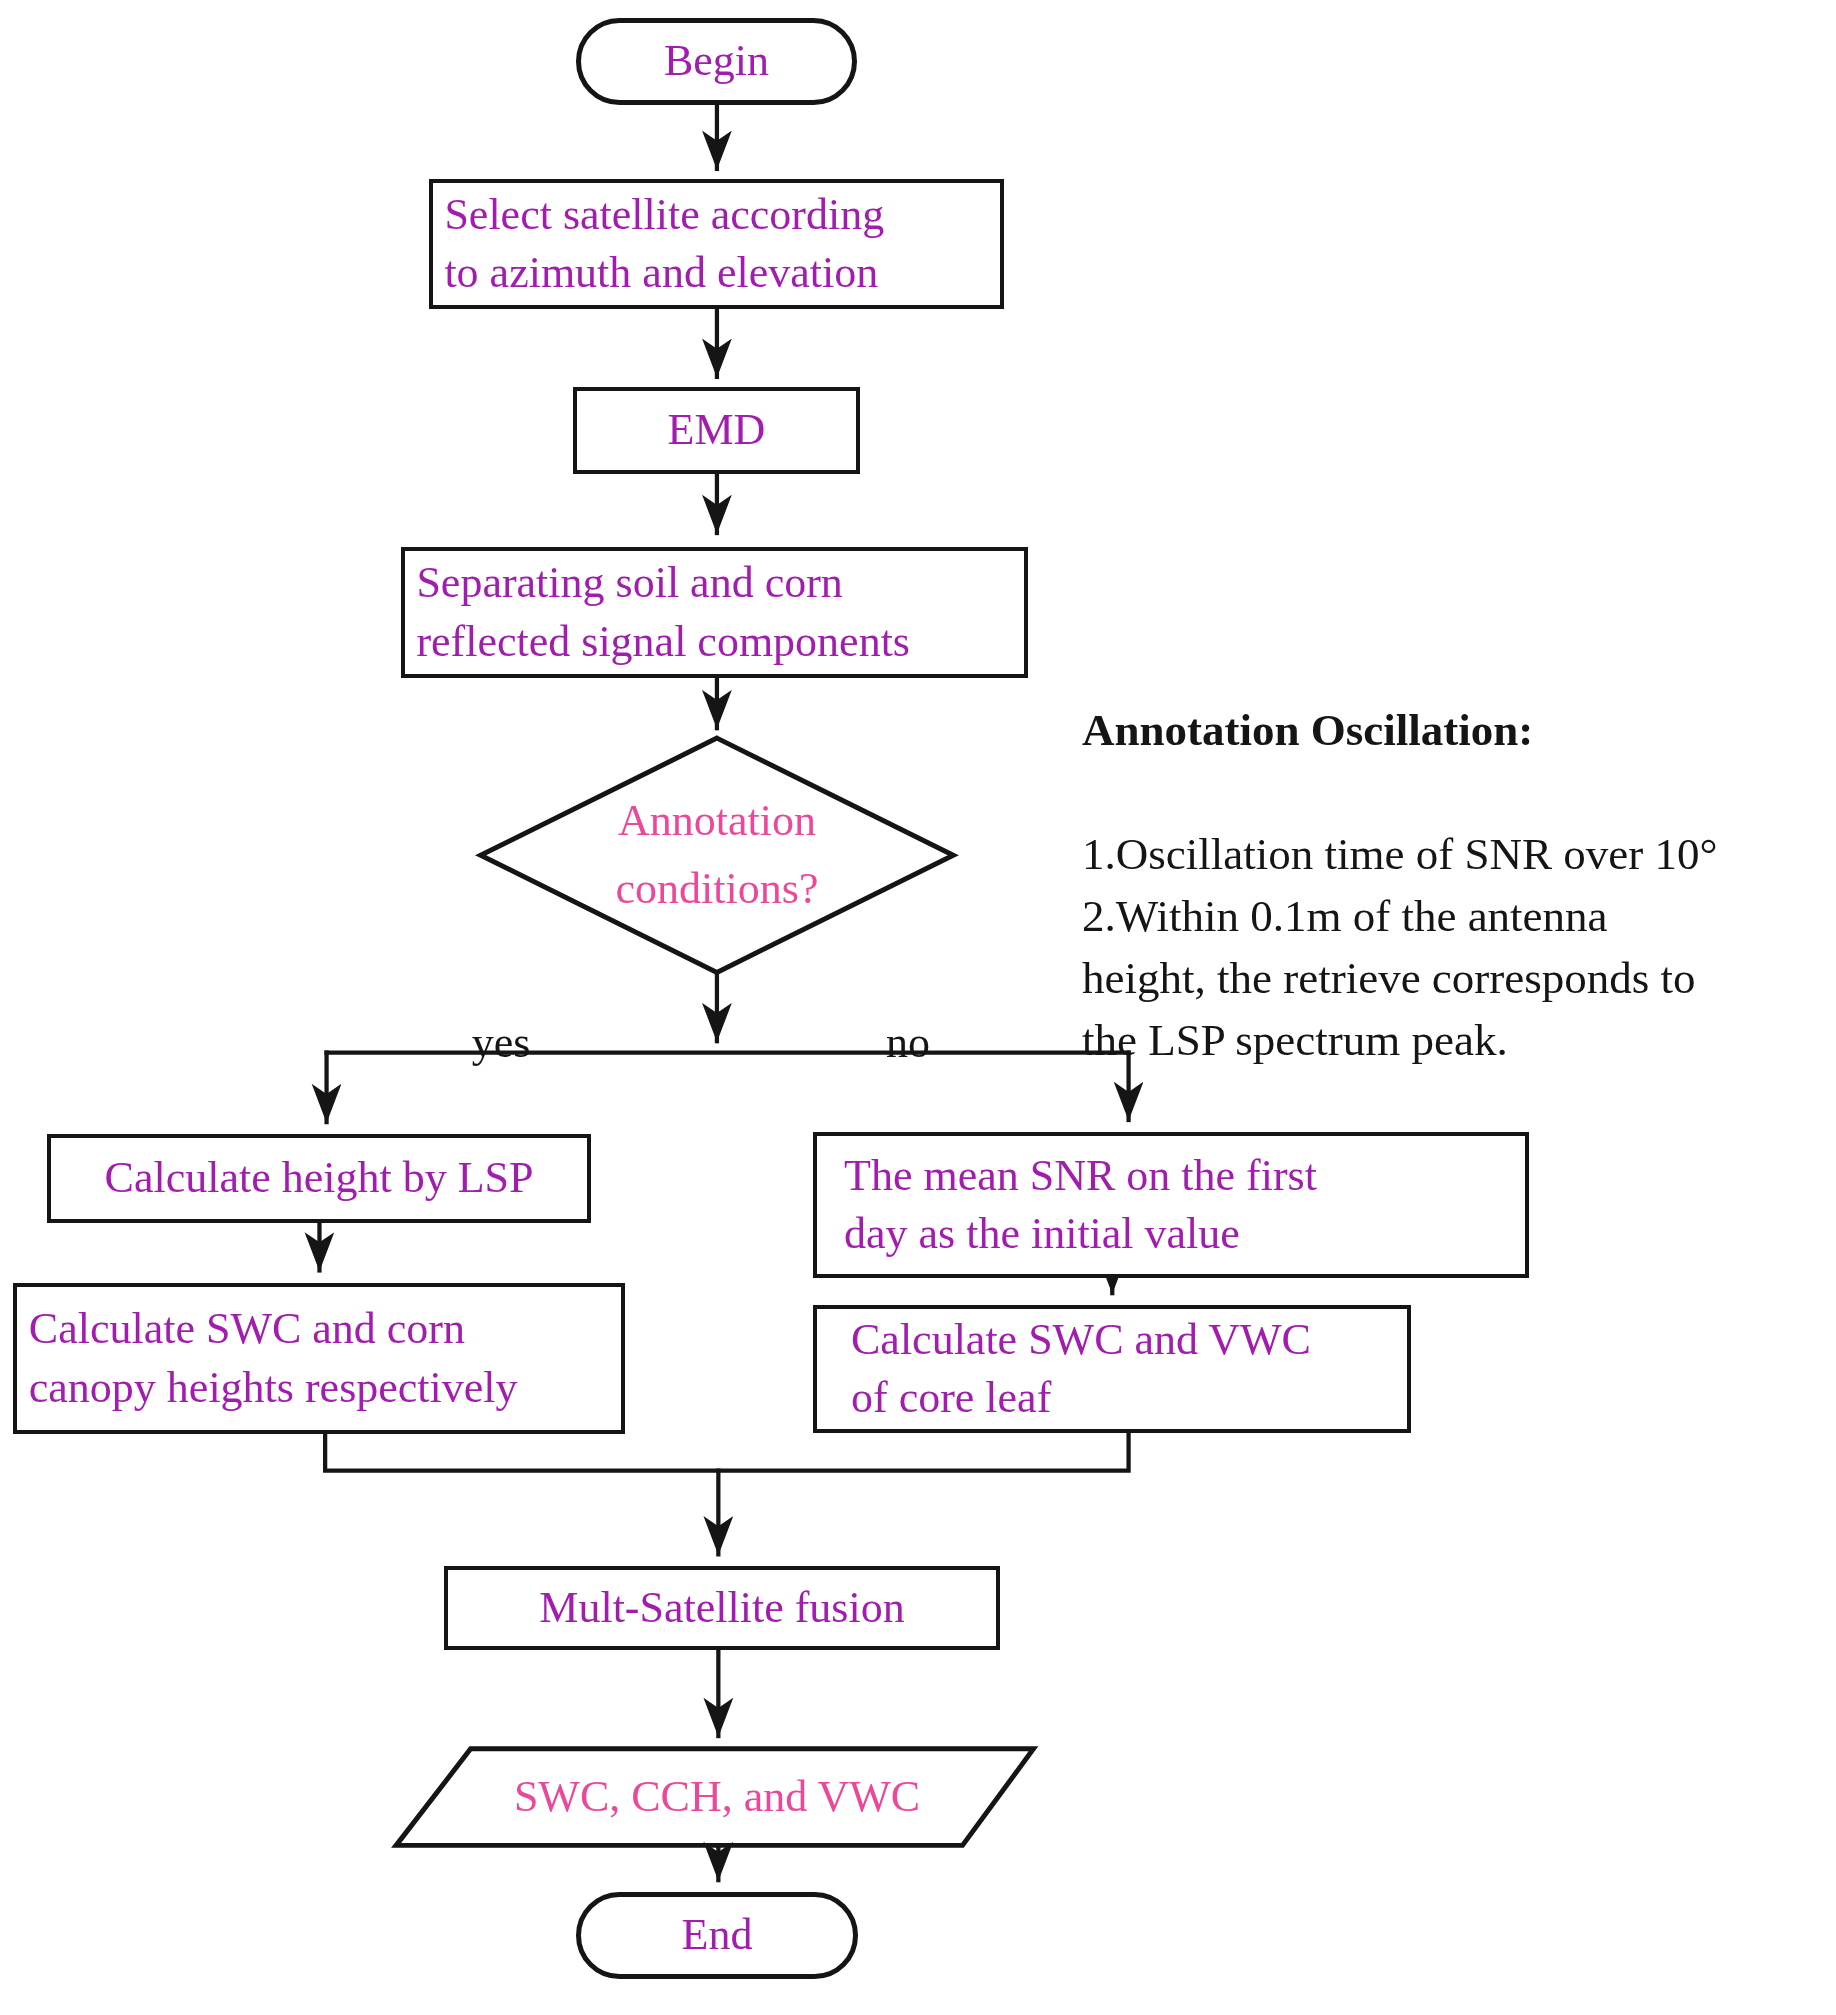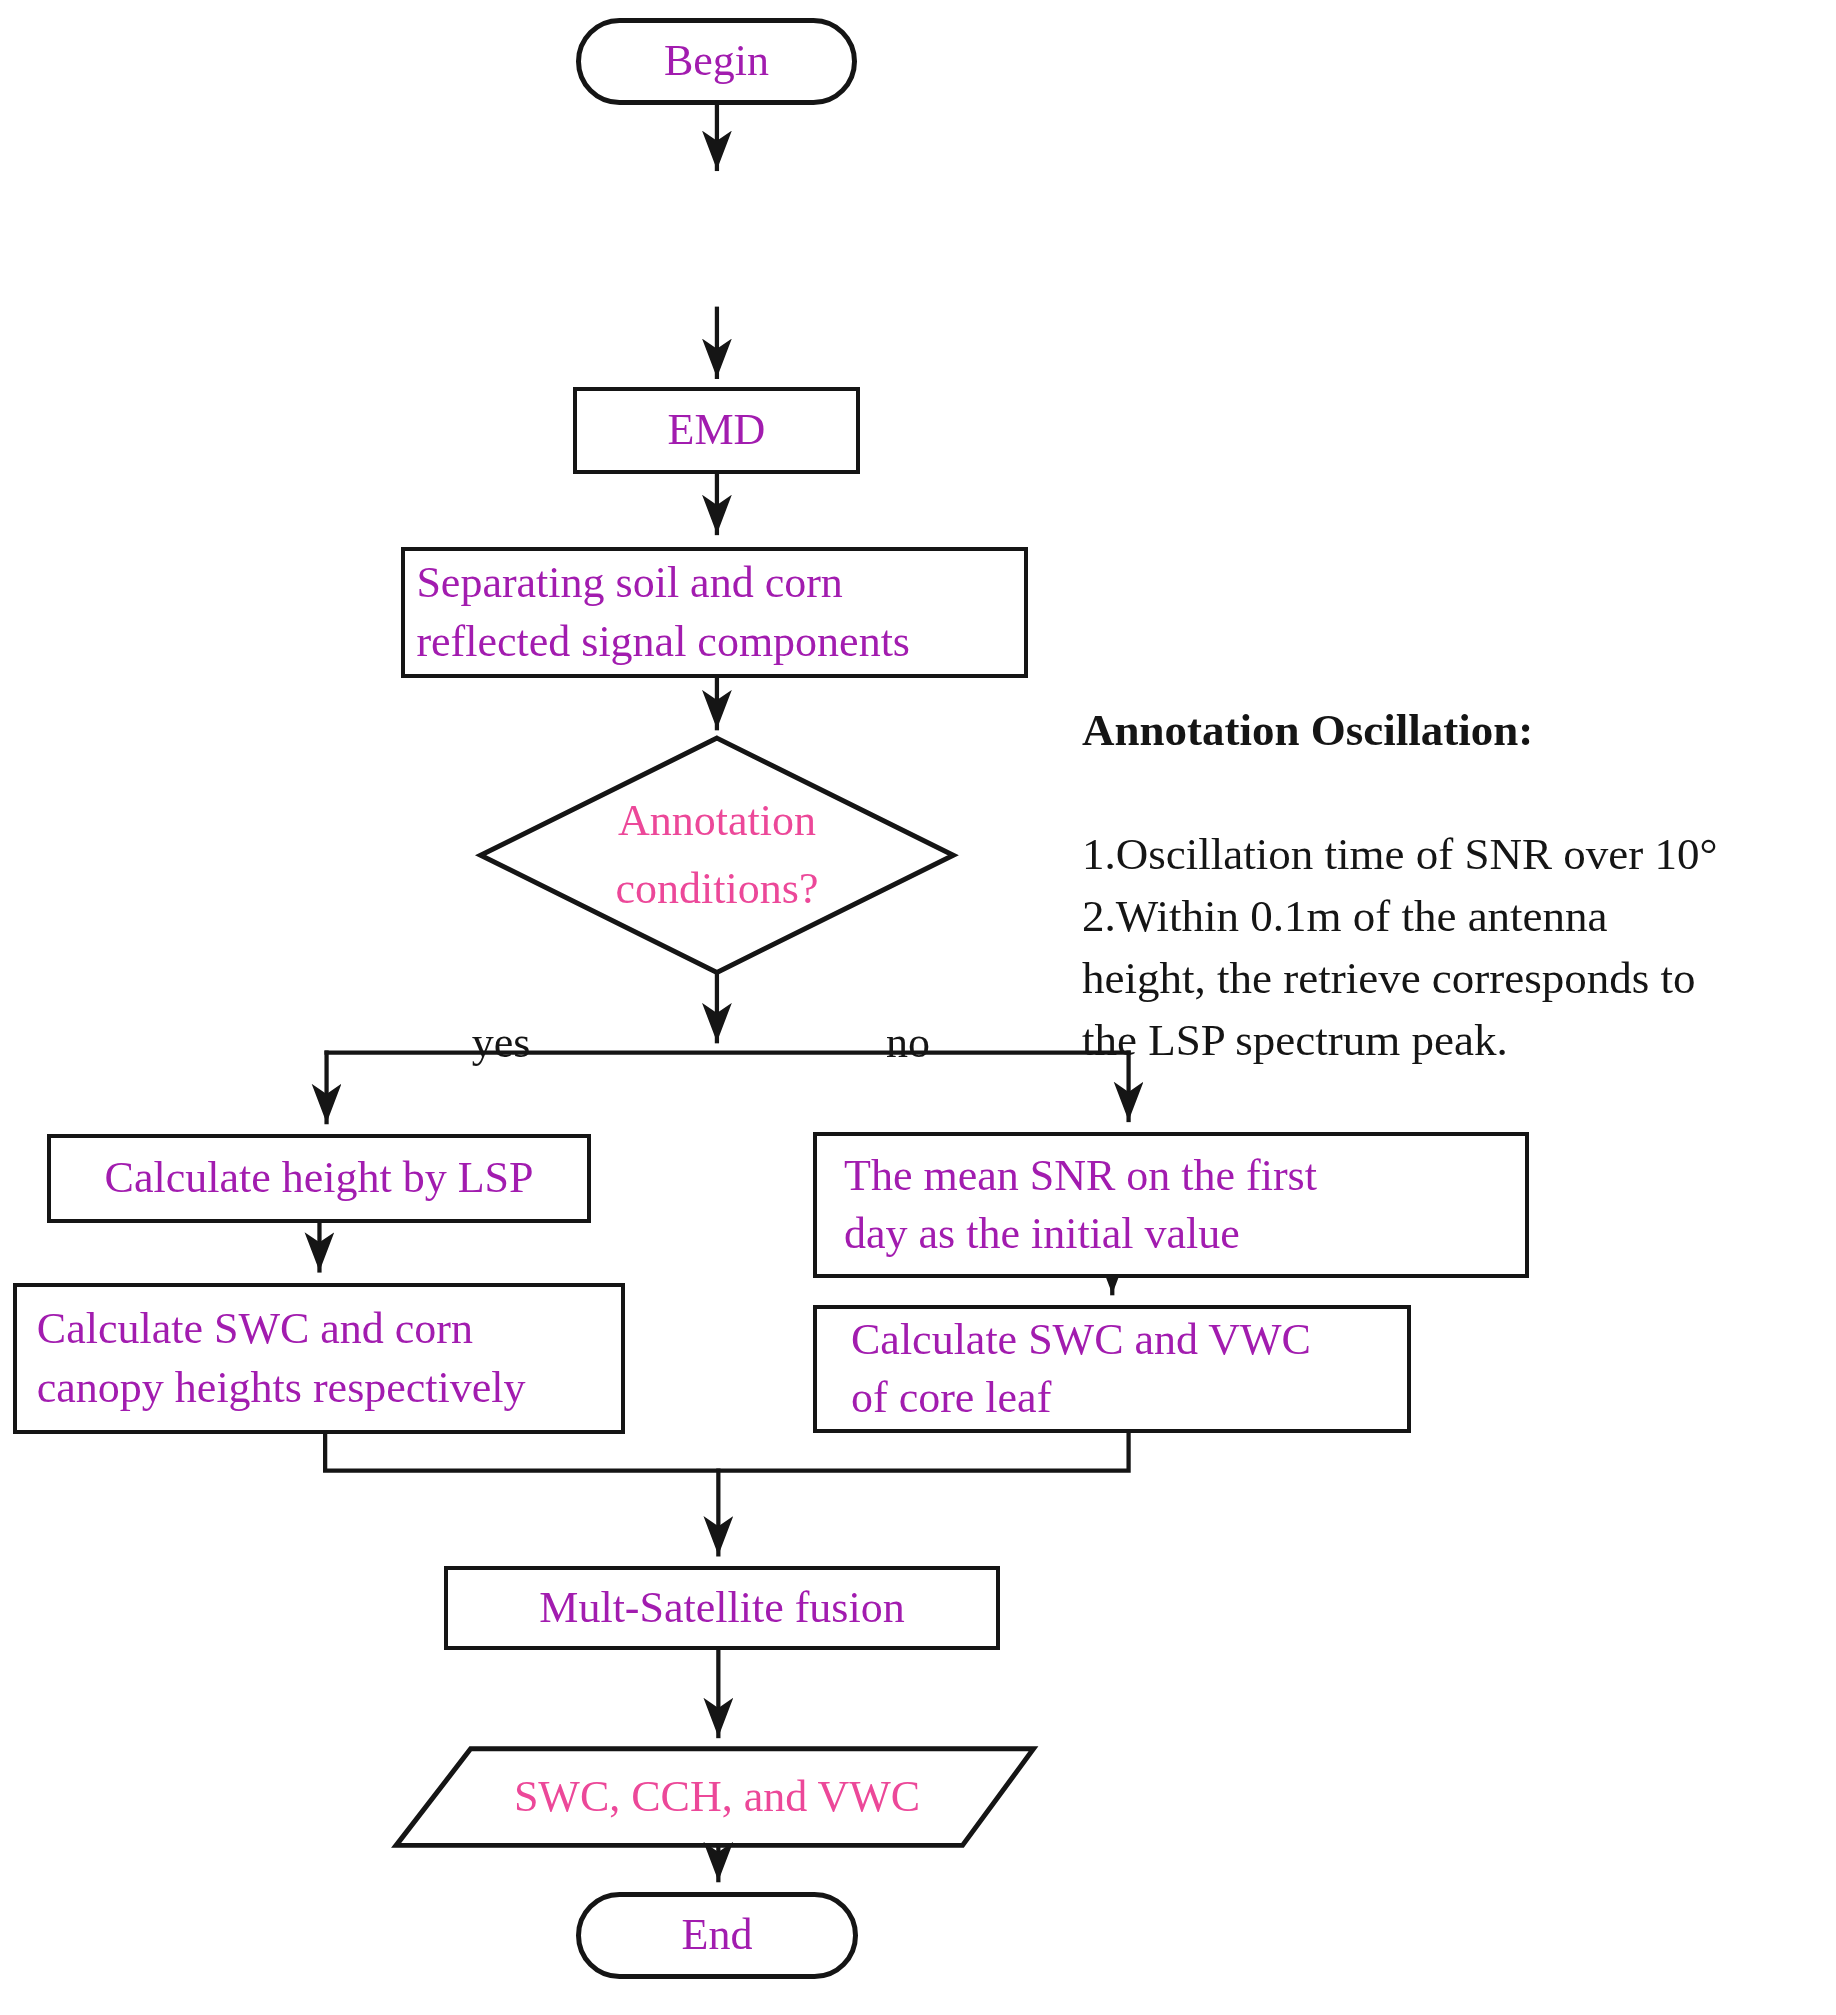--- a/index.html
+++ b/index.html
@@ -127,41 +127,45 @@
 
     <path class="stroke" marker-end="url(#ah)" d="M1012 2325 V2446"></path>
     <polygon class="shape" points="663,2464 1456,2464 1356,2600 558,2600"></polygon>
     <path class="stroke" marker-end="url(#ah)" d="M1012 2600 V2649"></path>
   </svg>
 
   <div class="node center terminator" style="left:576px; top:18px; width:281px; height:87px;">
     <span>Begin</span>
   </div>
 
+  <div class="node leftalign" style="left:429px; top:179px; width:575px; height:130px; padding-left:11.4px;">
+    <span>Select satellite according
+to azimuth and elevation</span>
+  </div>
 
   <div class="node center" style="left:573px; top:387px; width:287px; height:87px;">
     <span>EMD</span>
   </div>
 
   <div class="node leftalign" style="left:401px; top:547px; width:627px; height:131px; padding-left:11.4px;">
     <span>Separating soil and corn
 reflected signal components</span>
   </div>
 
   <div class="overlay-label" style="left:504px; top:770px; width:426px; height:170px;">Annotation
 conditions?</div>
 
   <div class="branch-label" style="left:423px; top:992px;">yes</div>
   <div class="branch-label" style="left:830px; top:992px;">no</div>
 
   <div class="node center" style="left:47px; top:1134px; width:544px; height:89px;">
     <span>Calculate height by LSP</span>
   </div>
 
-  <div class="node leftalign" style="left:12.8px; top:1283px; width:612px; height:151px; padding-left:20px;">
+  <div class="node leftalign" style="left:12.8px; top:1283px; width:612px; height:151px; padding-left:12px;">
     <span>Calculate SWC and corn
 canopy heights respectively</span>
   </div>
 
   <div class="node leftalign" style="left:813px; top:1132px; width:716px; height:146px; padding-left:27px;">
     <span>The mean SNR on the first
 day as the initial value</span>
   </div>
 
   <div class="node leftalign" style="left:813px; top:1305px; width:598px; height:128px; padding-left:34px;">

